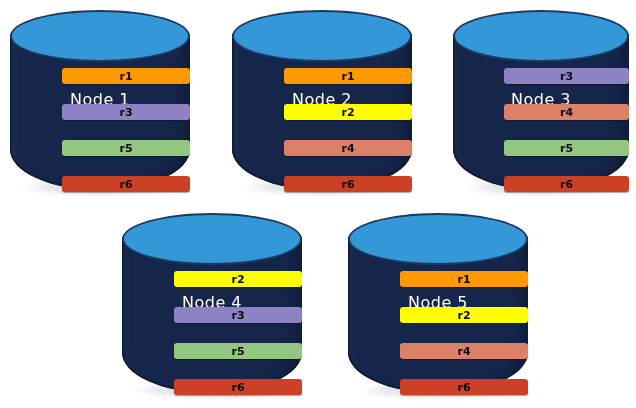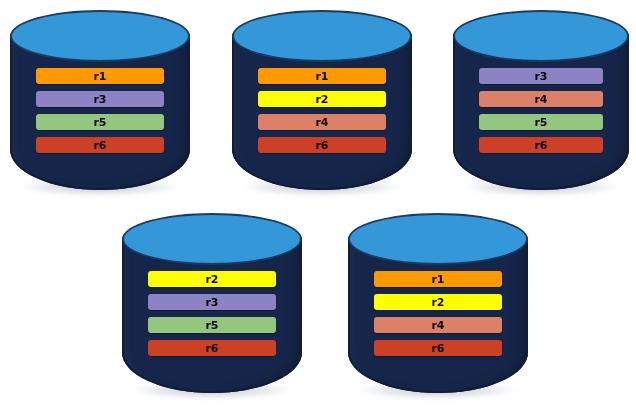--- a/index.html
+++ b/index.html
@@ -58,22 +58,22 @@
     letter-spacing:.5px;
     white-space:nowrap;
     z-index:4;
     pointer-events:none;
   }
 
   
   .replicas{
     position:absolute;left:0;right:0;top:58px;
     z-index:5;
-    display:flex;flex-direction:column;align-items:center;
-    gap:7px;
+    display:flex;flex-direction:column;align-items:flex-end;
+    gap:20px;
   }
   .replica{
     width:71%;height:16px;
     border-radius:3px;
     display:flex;align-items:center;justify-content:center;
     font-size:11px;font-weight:bold;color:#0a0a0a;
     box-shadow:0 1px 1px rgba(0,0,0,.35);
     line-height:1;
   }
 </style>

